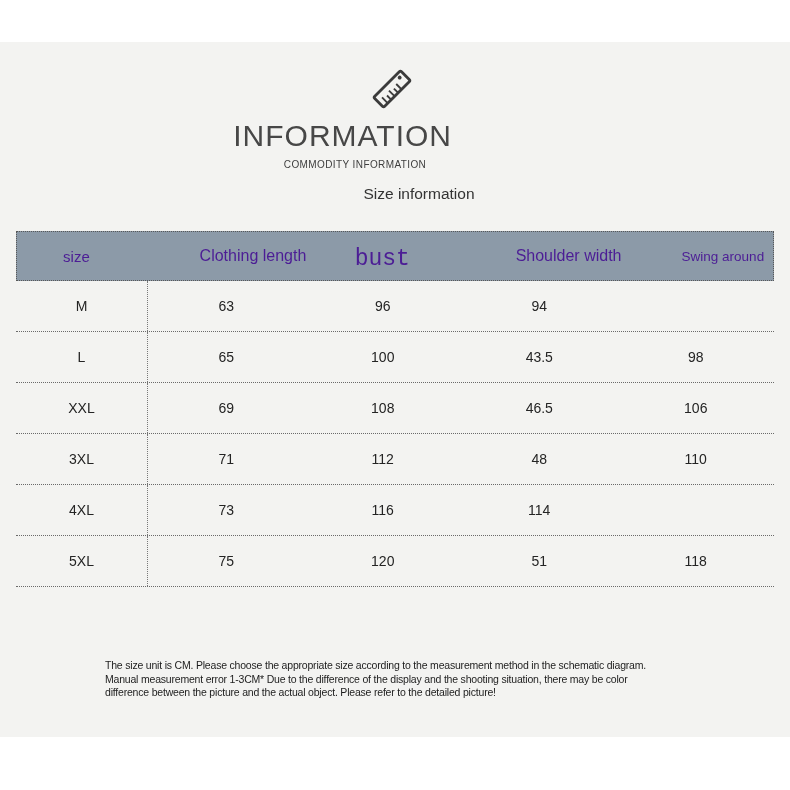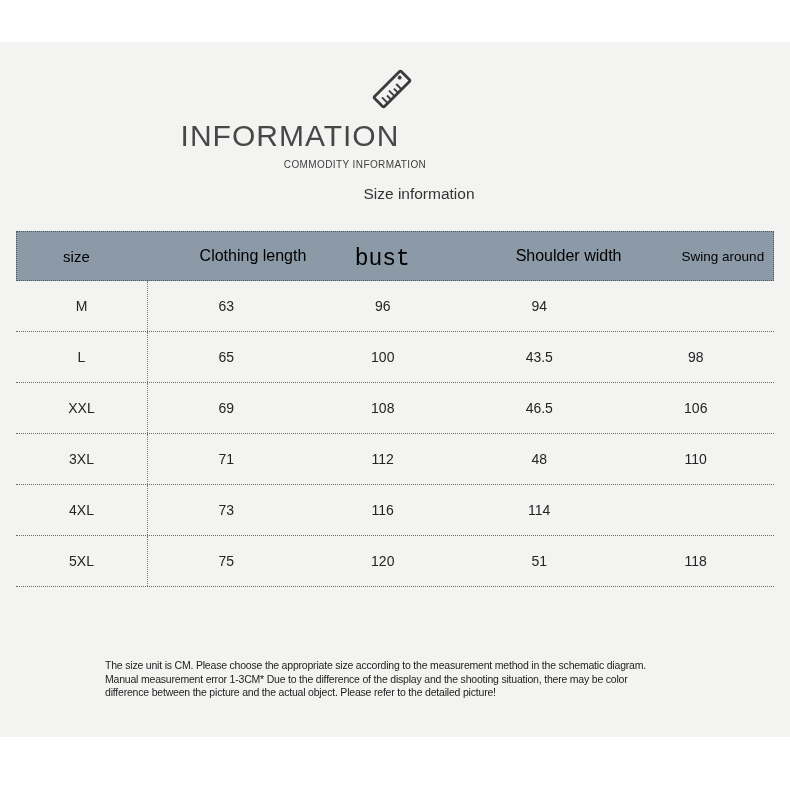--- a/index.html
+++ b/index.html
@@ -11,39 +11,39 @@
     overflow:hidden;
   }
   .page{position:relative;width:790px;height:790px;background:#ffffff;}
   .panel{
     position:absolute;left:0;top:42px;width:790px;height:695px;
     background:#f3f3f1;
   }
   .ruler-wrap{position:absolute;left:366px;top:63px;width:52px;height:52px;}
   .page-title{
     position:absolute;left:128px;top:119px;width:324px;
-    text-align:center;font-size:30px;color:#474747;
+    text-align:right;font-size:30px;color:#474747;
     letter-spacing:1px;font-weight:400;
   }
   .page-subtitle{
     position:absolute;left:205px;top:159px;width:300px;
     text-align:center;font-size:10px;color:#3e3e3e;
     letter-spacing:0.4px;font-weight:400;
   }
   .section-title{
     position:absolute;left:0;top:185px;width:790px;
     text-align:center;font-size:15.5px;color:#333333;margin-left:24px;
   }
   .size-table{position:absolute;left:16px;top:231px;width:758px;}
   .thead{
     display:flex;height:50px;align-items:center;
     background:#8c9aa8;
     border:1px dotted #585858;
     box-sizing:border-box;
-    color:#000000;
+    color:#4c1d95;
   }
   .th{text-align:center;}
   .th-size{width:131px;font-size:15px;transform:translateX(-6px);}
   .th-col{width:156.5px;font-size:16px;}
   .th-1{transform:translateX(27px);}
   .th-2{font-size:23px;transform:translateY(3px);font-family:Liberation Mono, monospace;}
   .th-3{transform:translateX(30px);}
   .th-4{transform:translateX(28px);font-size:13.5px;}
   .trow{
     display:flex;height:50px;align-items:center;

